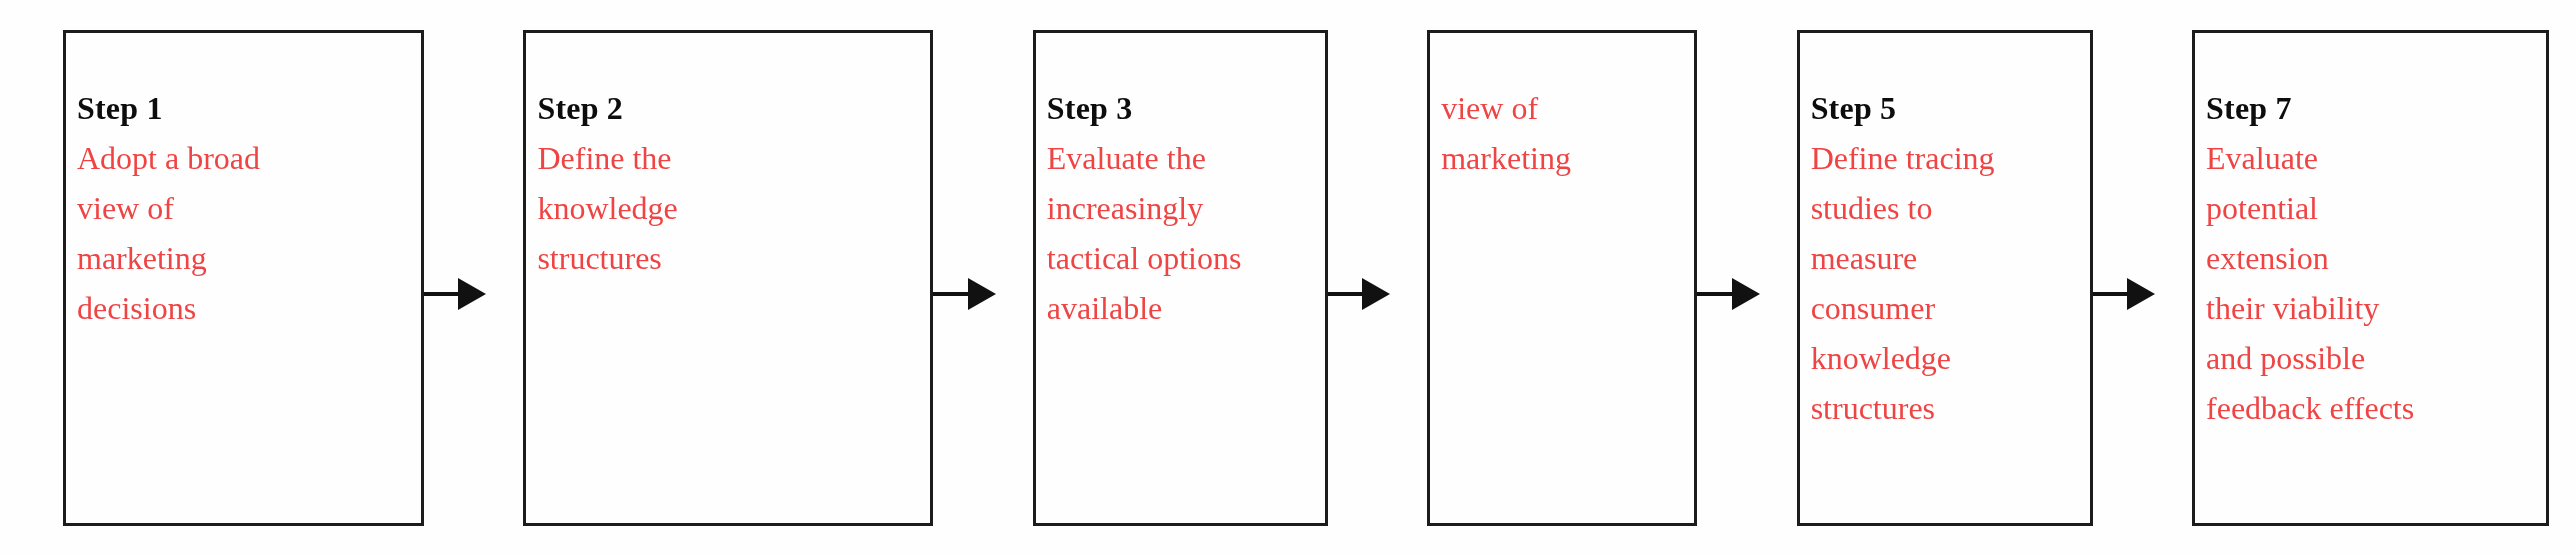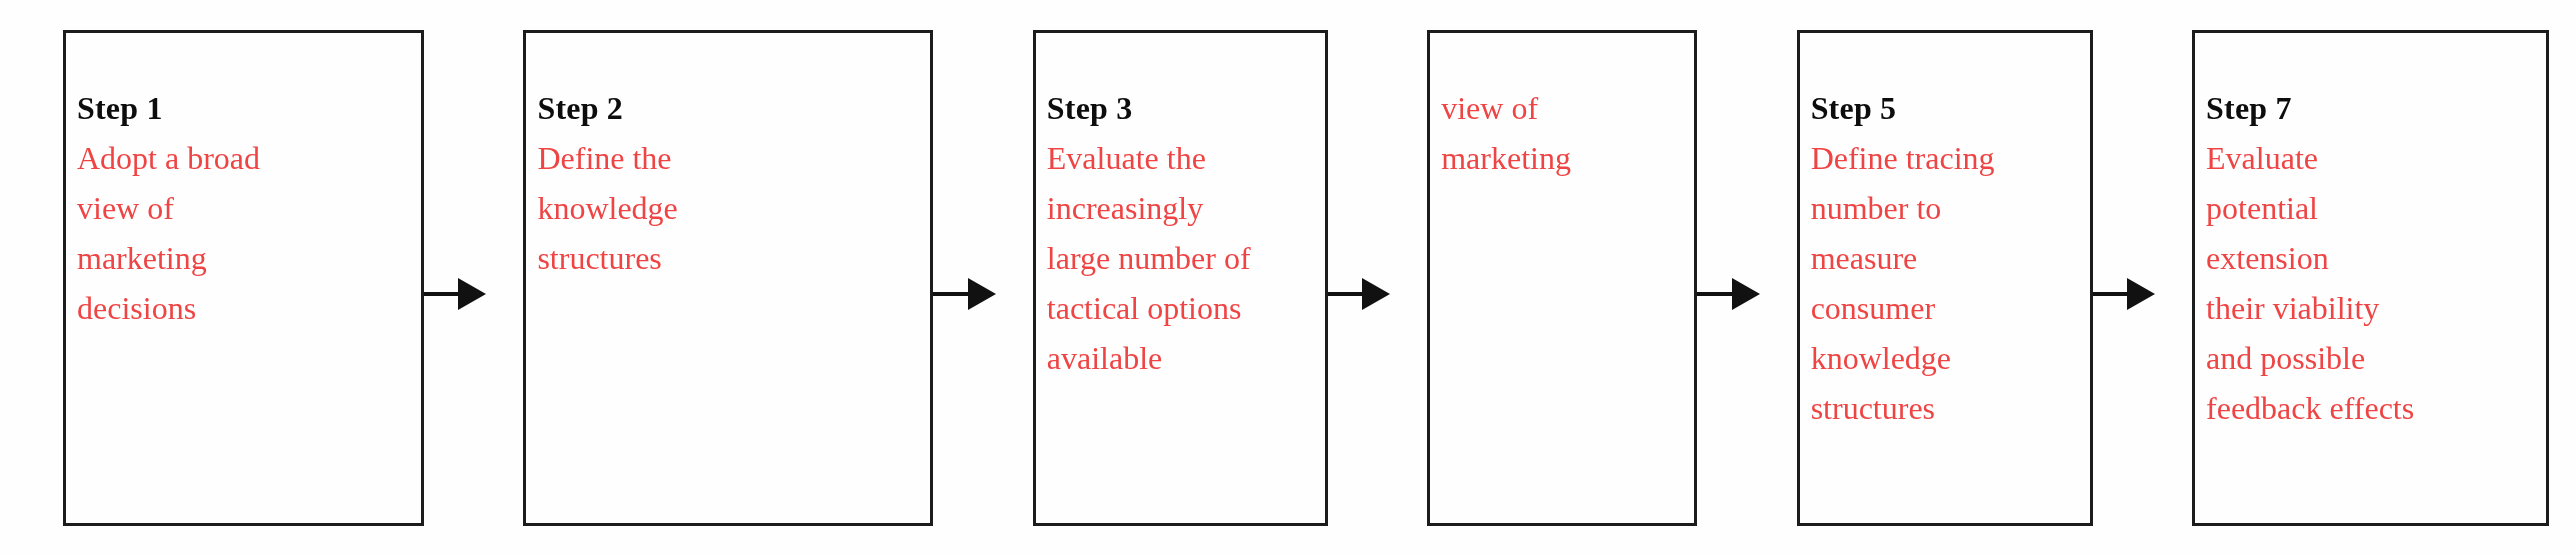--- a/index.html
+++ b/index.html
@@ -131,21 +131,20 @@
         <div class="shaft"></div>
         <div class="head"></div>
       </div>
     </div>
 
     <div class="step-box w3">
       <div class="step-title">Step 3</div>
       <div class="step-body">
         <span class="ln">Evaluate the</span>
         <span class="ln">increasingly</span>
-        <span class="ln">large number of</span>
         <span class="ln">tactical options</span>
         <span class="ln">available</span>
       </div>
     </div>
 
     <div class="connector">
       <div class="arrow">
         <div class="shaft"></div>
         <div class="head"></div>
       </div>
@@ -162,21 +161,21 @@
       <div class="arrow">
         <div class="shaft"></div>
         <div class="head"></div>
       </div>
     </div>
 
     <div class="step-box w5">
       <div class="step-title">Step 5</div>
       <div class="step-body">
         <span class="ln">Define tracing</span>
-        <span class="ln">number to</span>
+        <span class="ln">studies to</span>
         <span class="ln">measure</span>
         <span class="ln">consumer</span>
         <span class="ln">knowledge</span>
         <span class="ln">structures</span>
       </div>
     </div>
 
     <div class="connector">
       <div class="arrow">
         <div class="shaft"></div>

